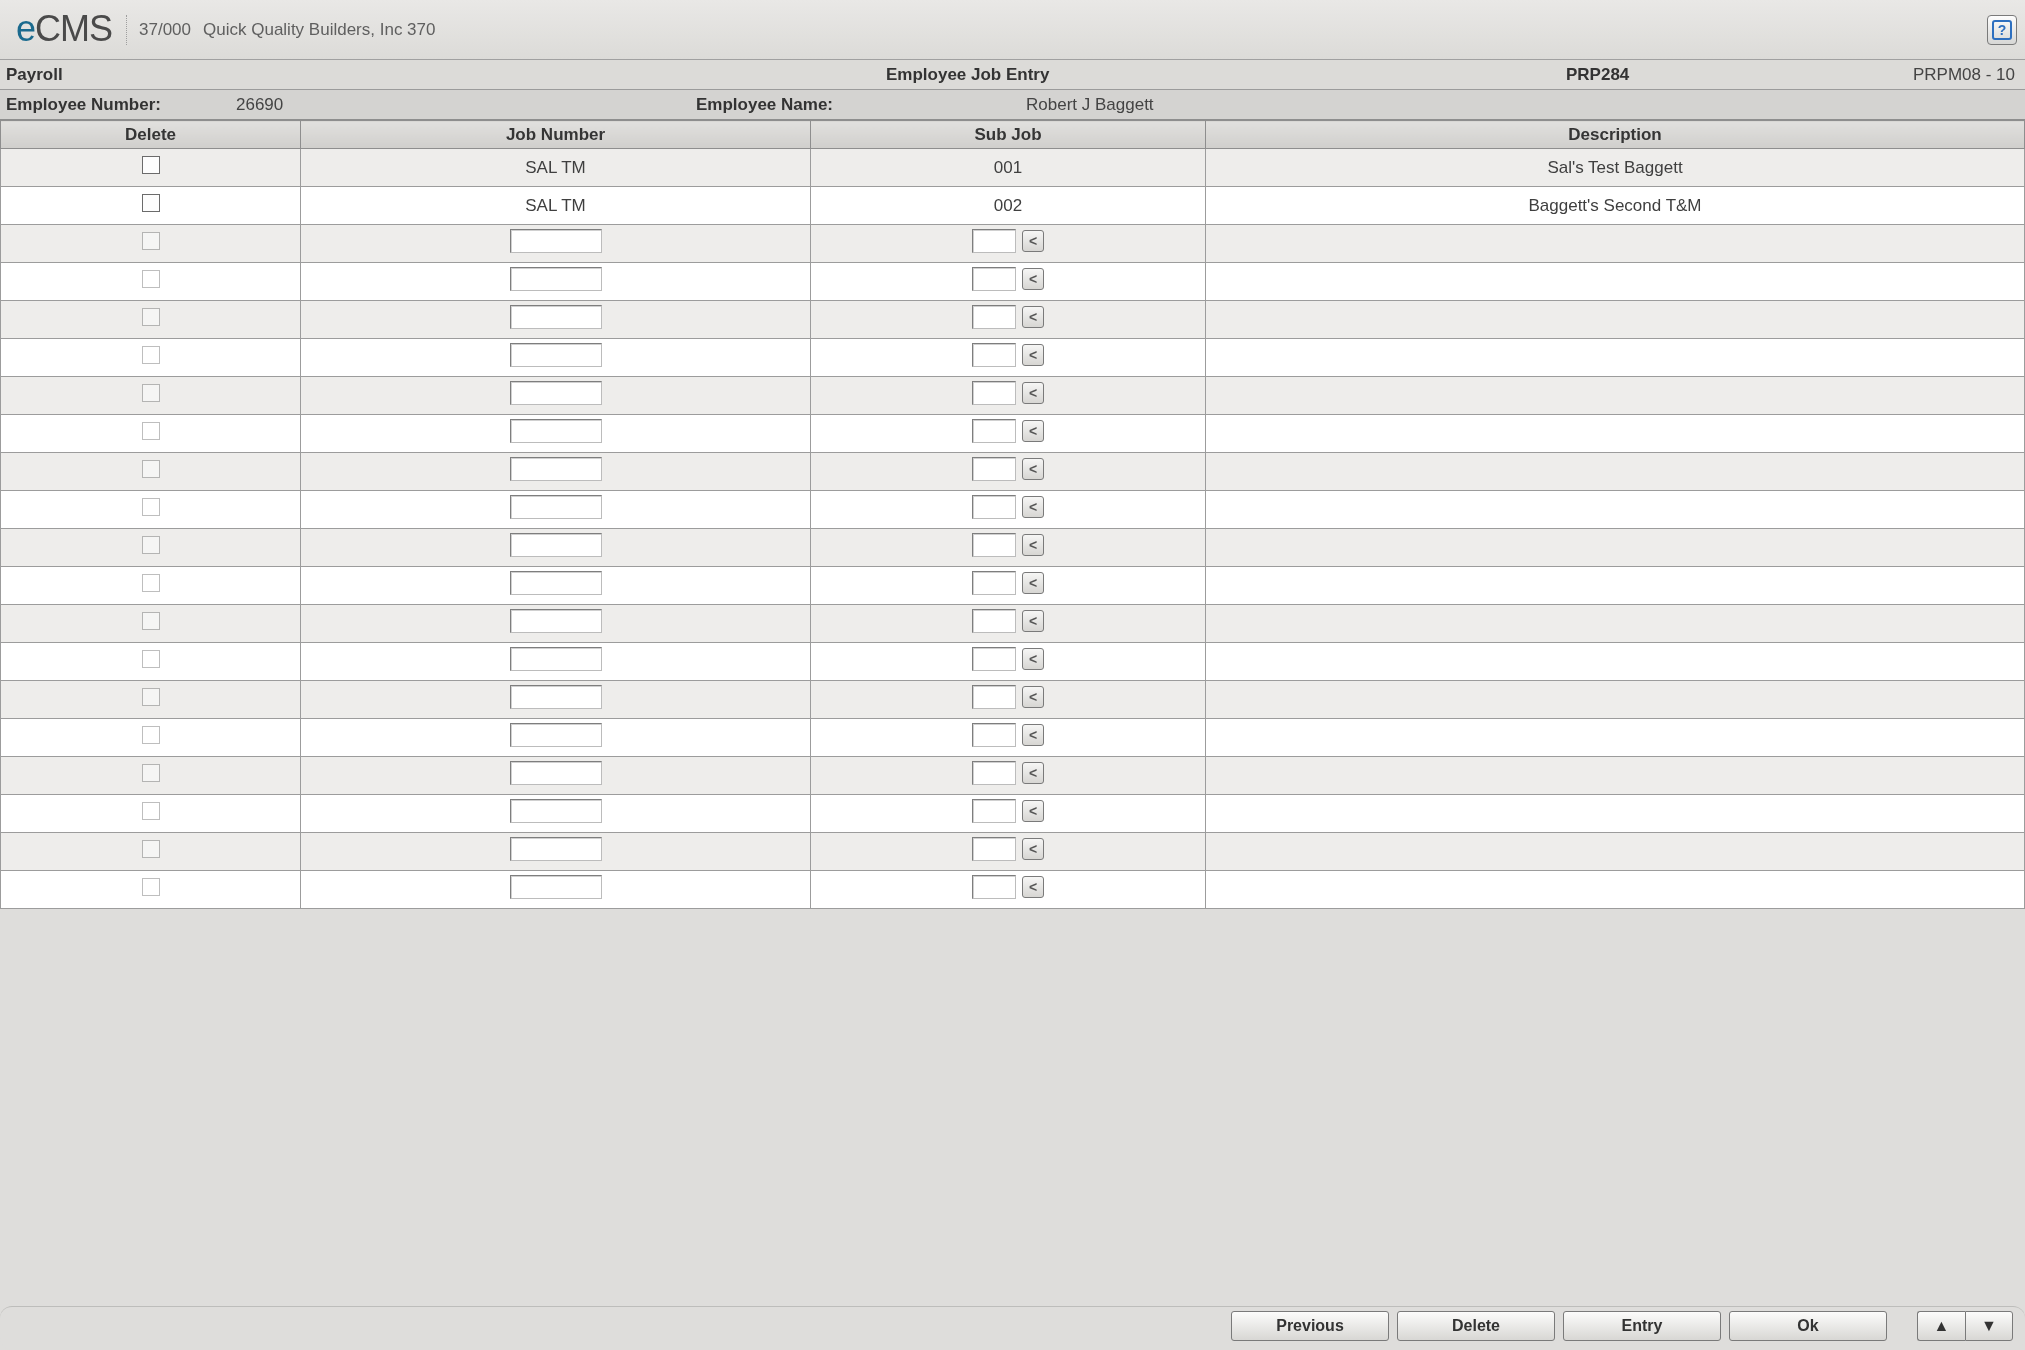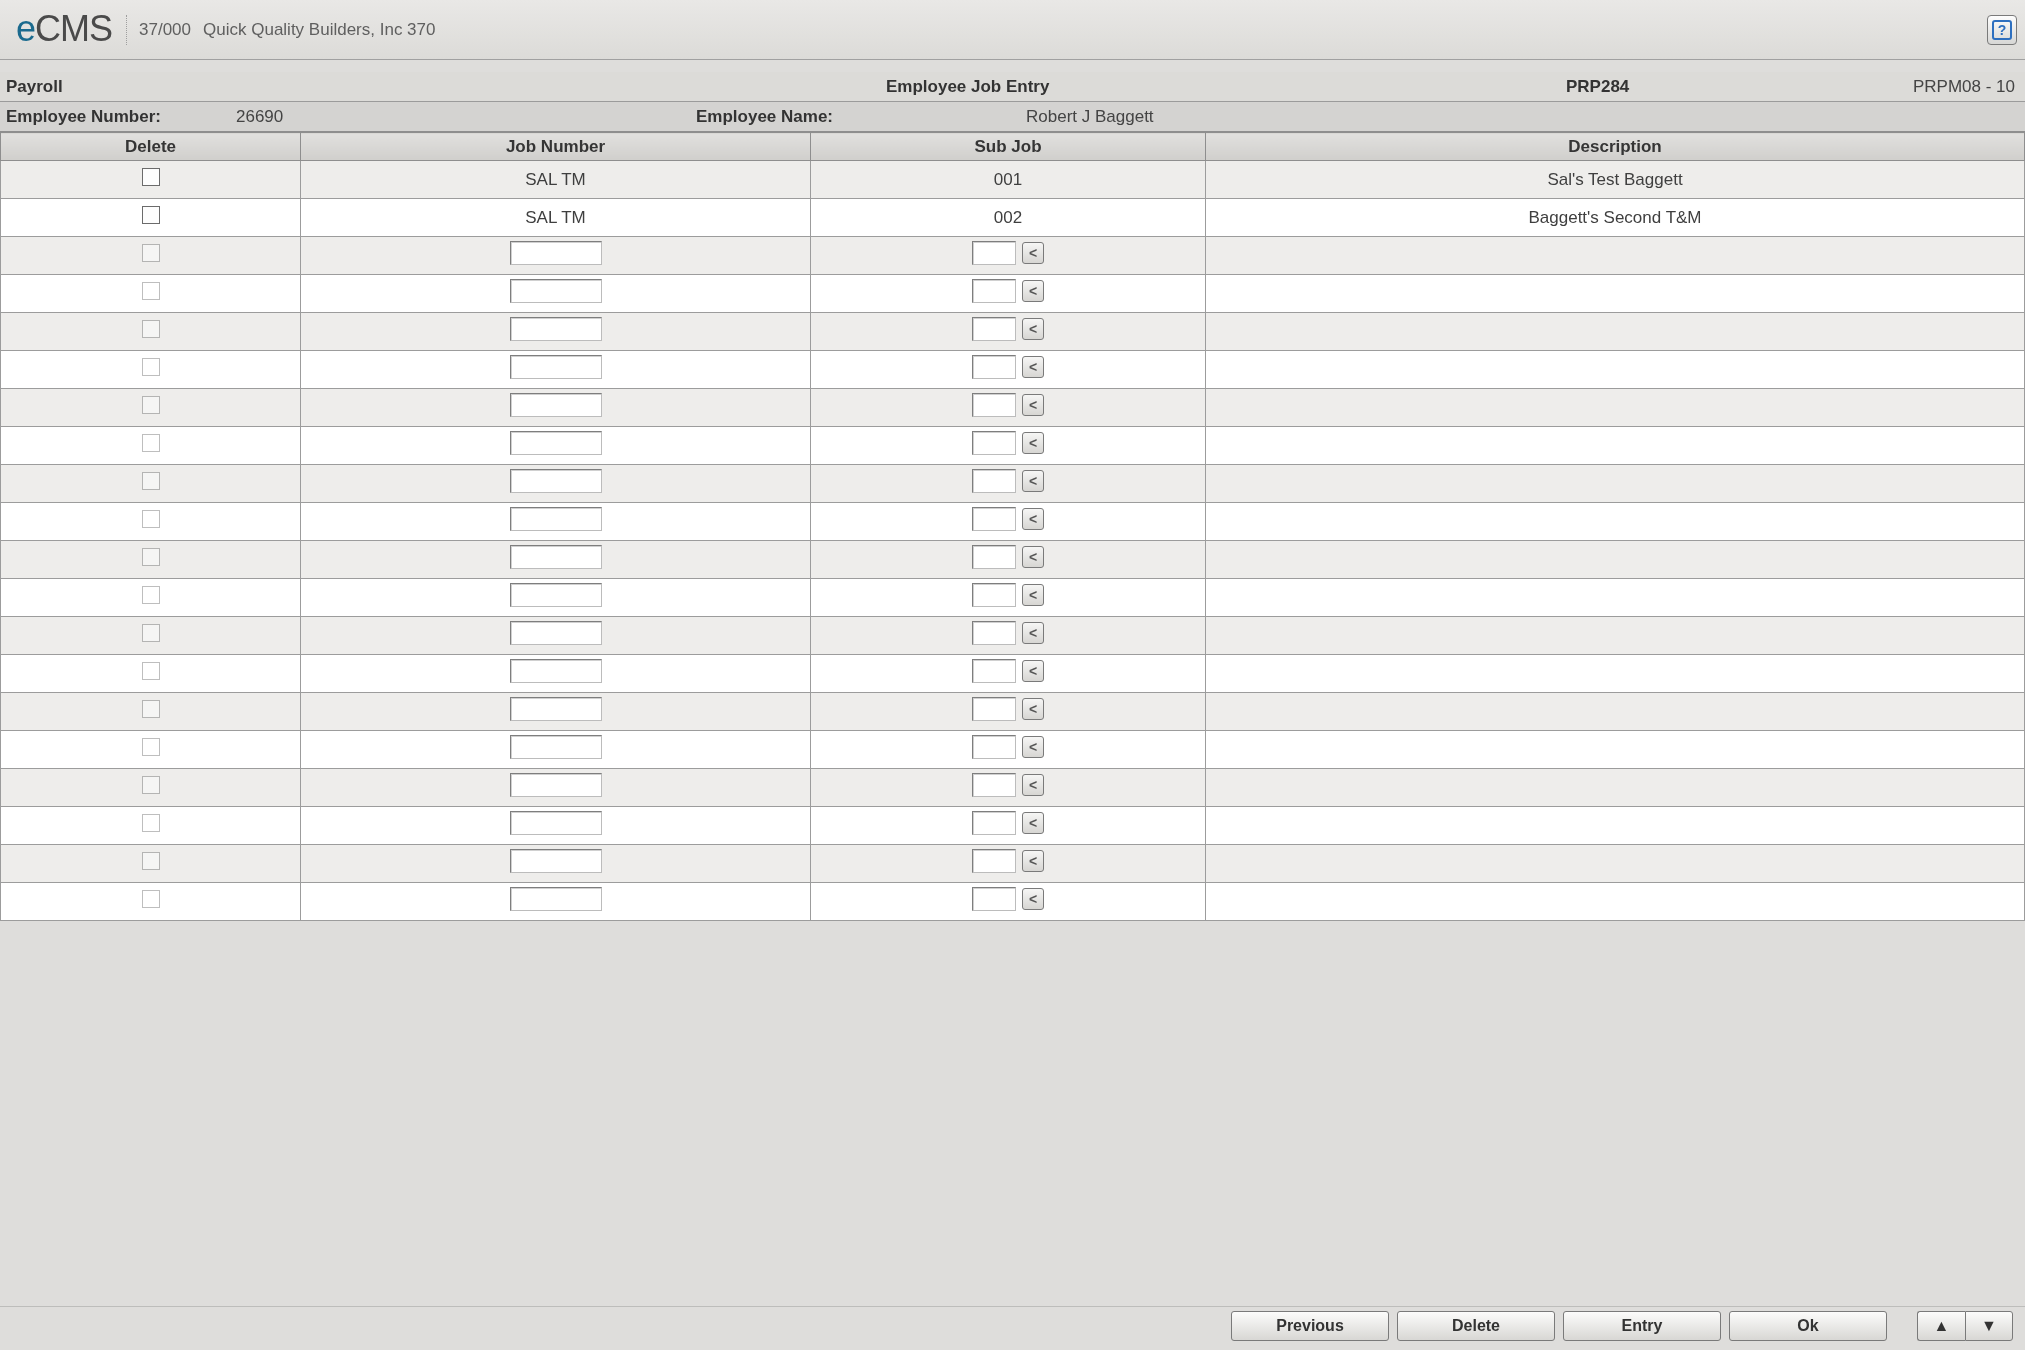--- a/index.html
+++ b/index.html
@@ -60,21 +60,20 @@
   
   .screen-bar {
     height: 30px;
     display: flex;
     align-items: center;
     padding: 0 10px 0 6px;
     background: #dcdbd8;
     border-bottom: 1px solid #9b9b9b;
     font-weight: bold;
     color: #333;
-    margin-top: 12px;
   }
   .screen-module { flex: 0 0 880px; }
   .screen-title  { flex: 0 0 680px; text-align: left; }
   .screen-code   { flex: 0 0 270px; text-align: left; }
   .screen-right  { margin-left: auto; font-weight: normal; color:#444; }
 
   
   .info-bar {
     height: 30px;
     display: flex;
@@ -154,20 +153,21 @@
     position: fixed;
     bottom: 0; left: 0; right: 0;
     height: 44px;
     display: flex;
     align-items: center;
     justify-content: flex-end;
     gap: 8px;
     padding: 0 12px 6px 0;
     background: #dedddb;
     border-top: 1px solid #bdbdbb;
+    border-radius: 12px;
   }
   .btn {
     min-width: 158px;
     height: 30px;
     border: 1px solid #7a7a7a;
     border-radius: 3px;
     background: linear-gradient(#fcfcfb, #d8d7d4);
     font-weight: bold;
     color: #333;
     font-size: 16px;

